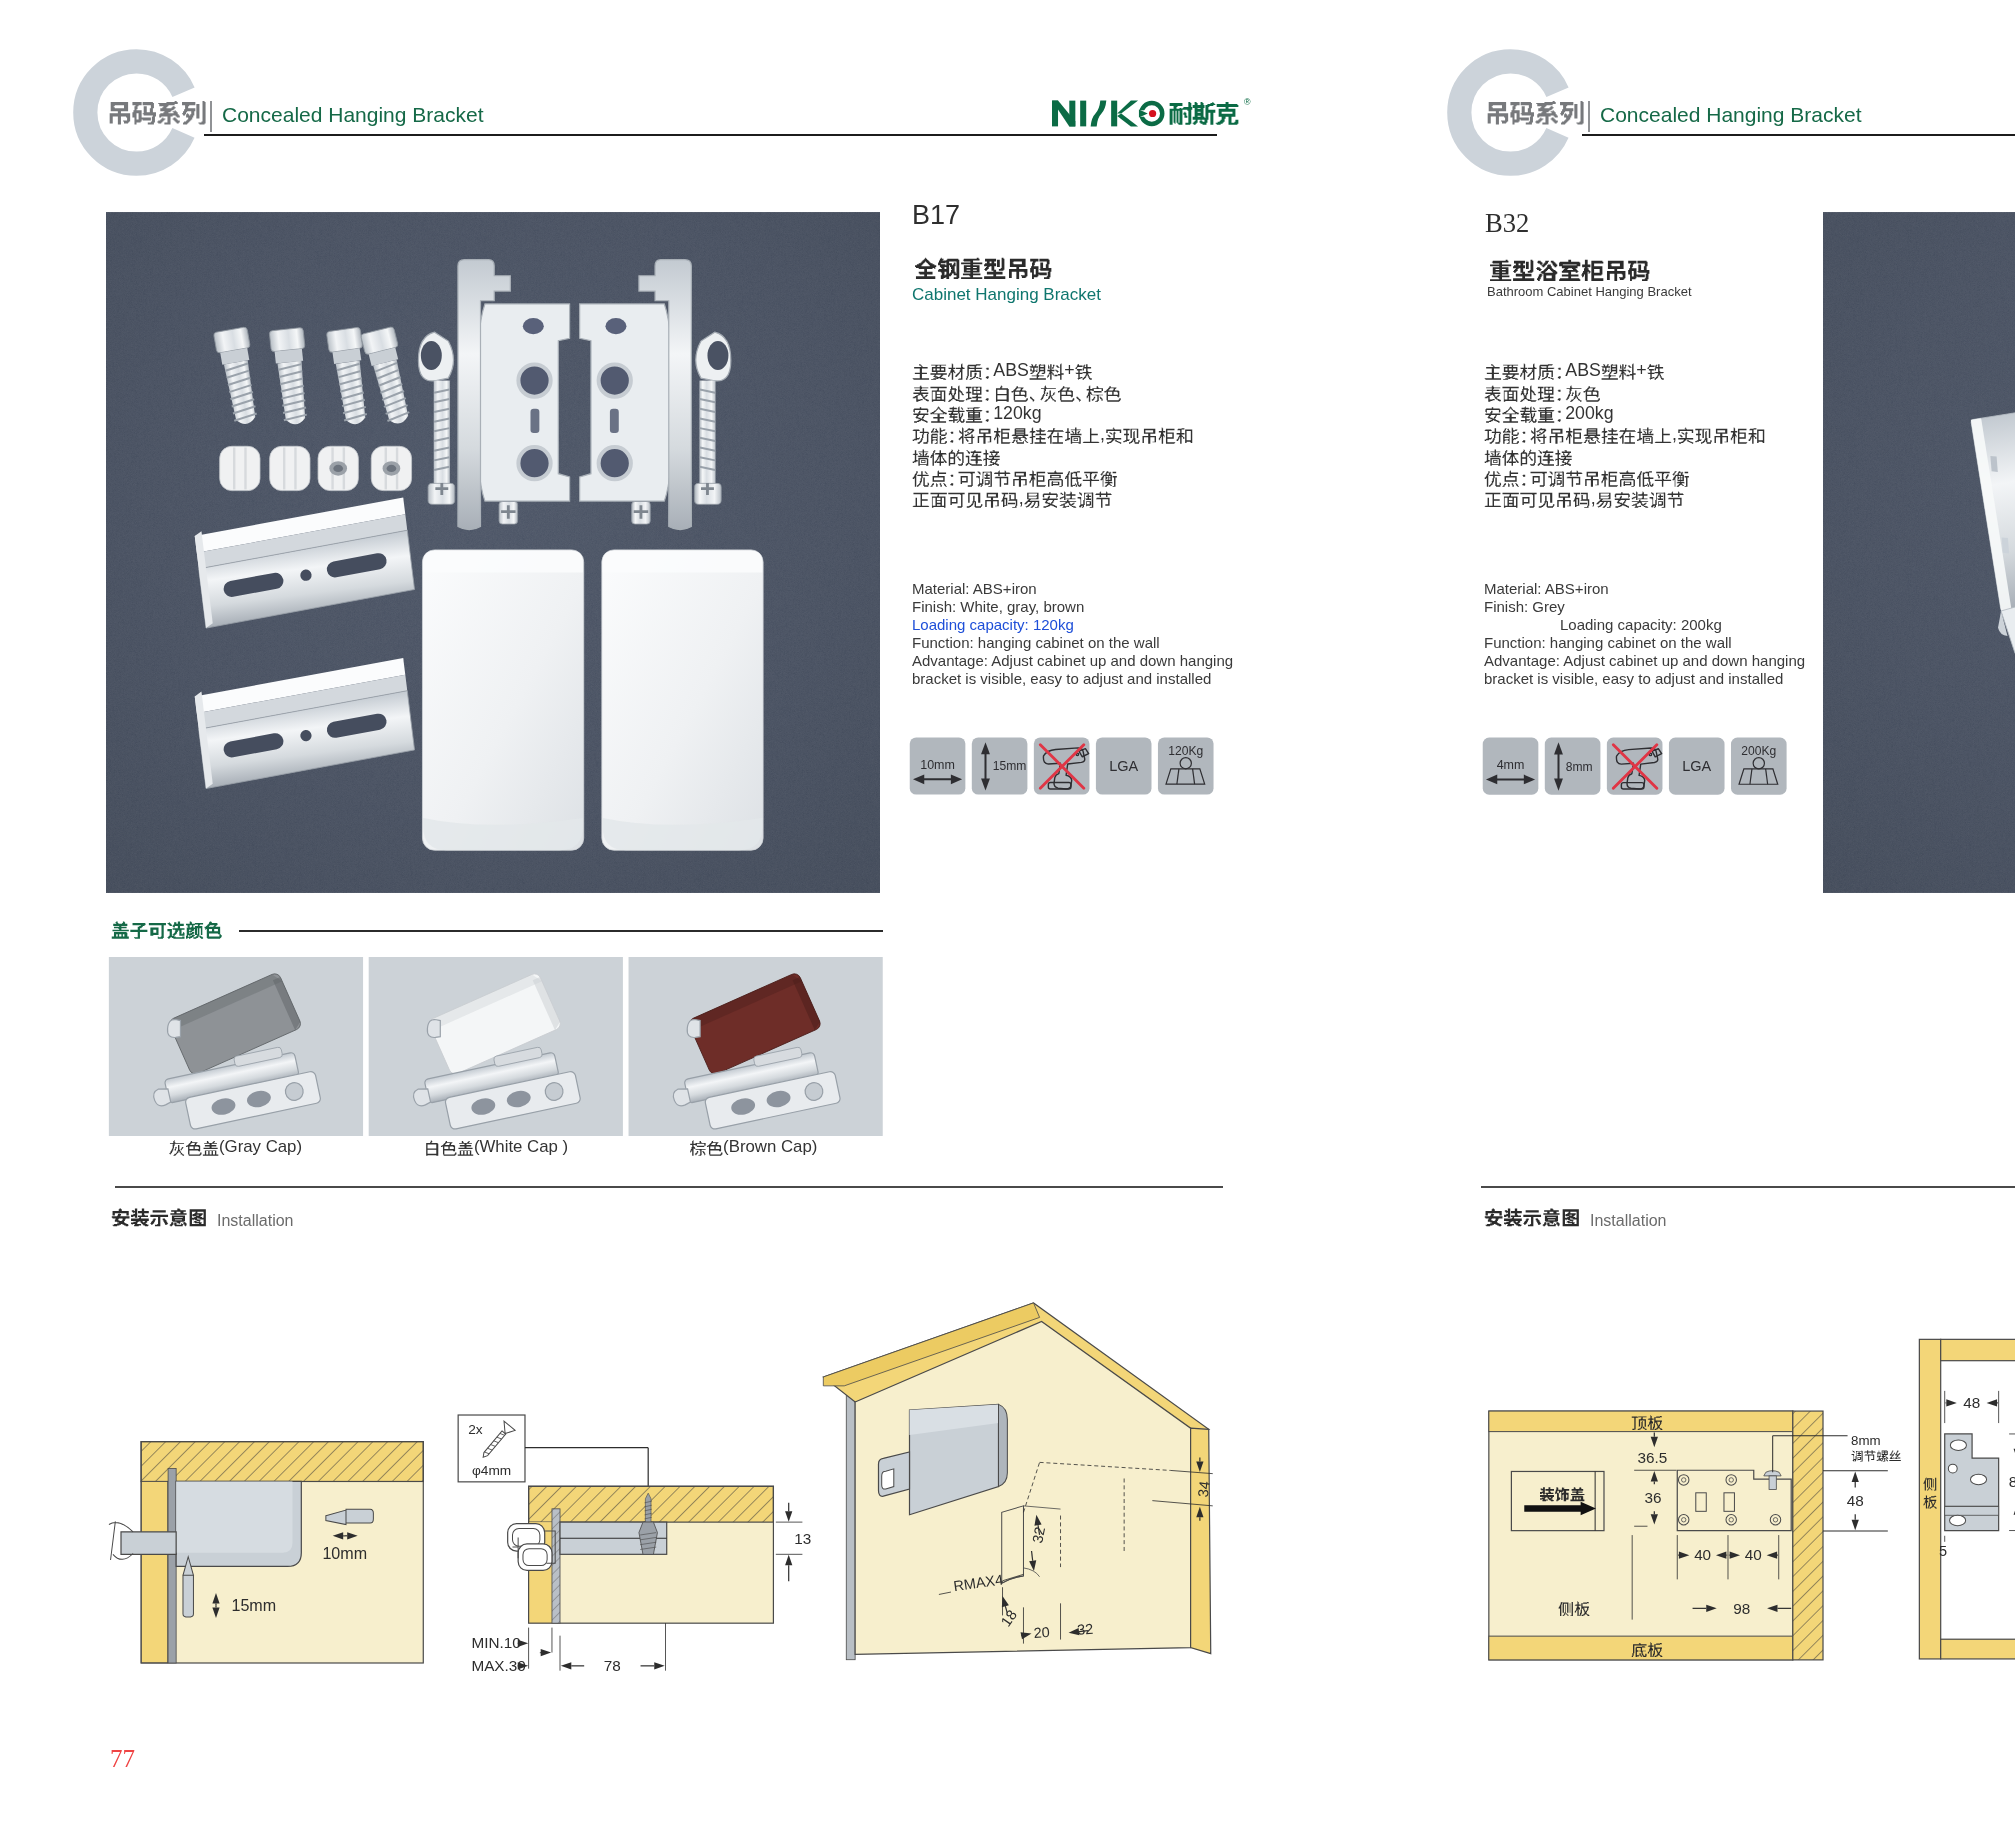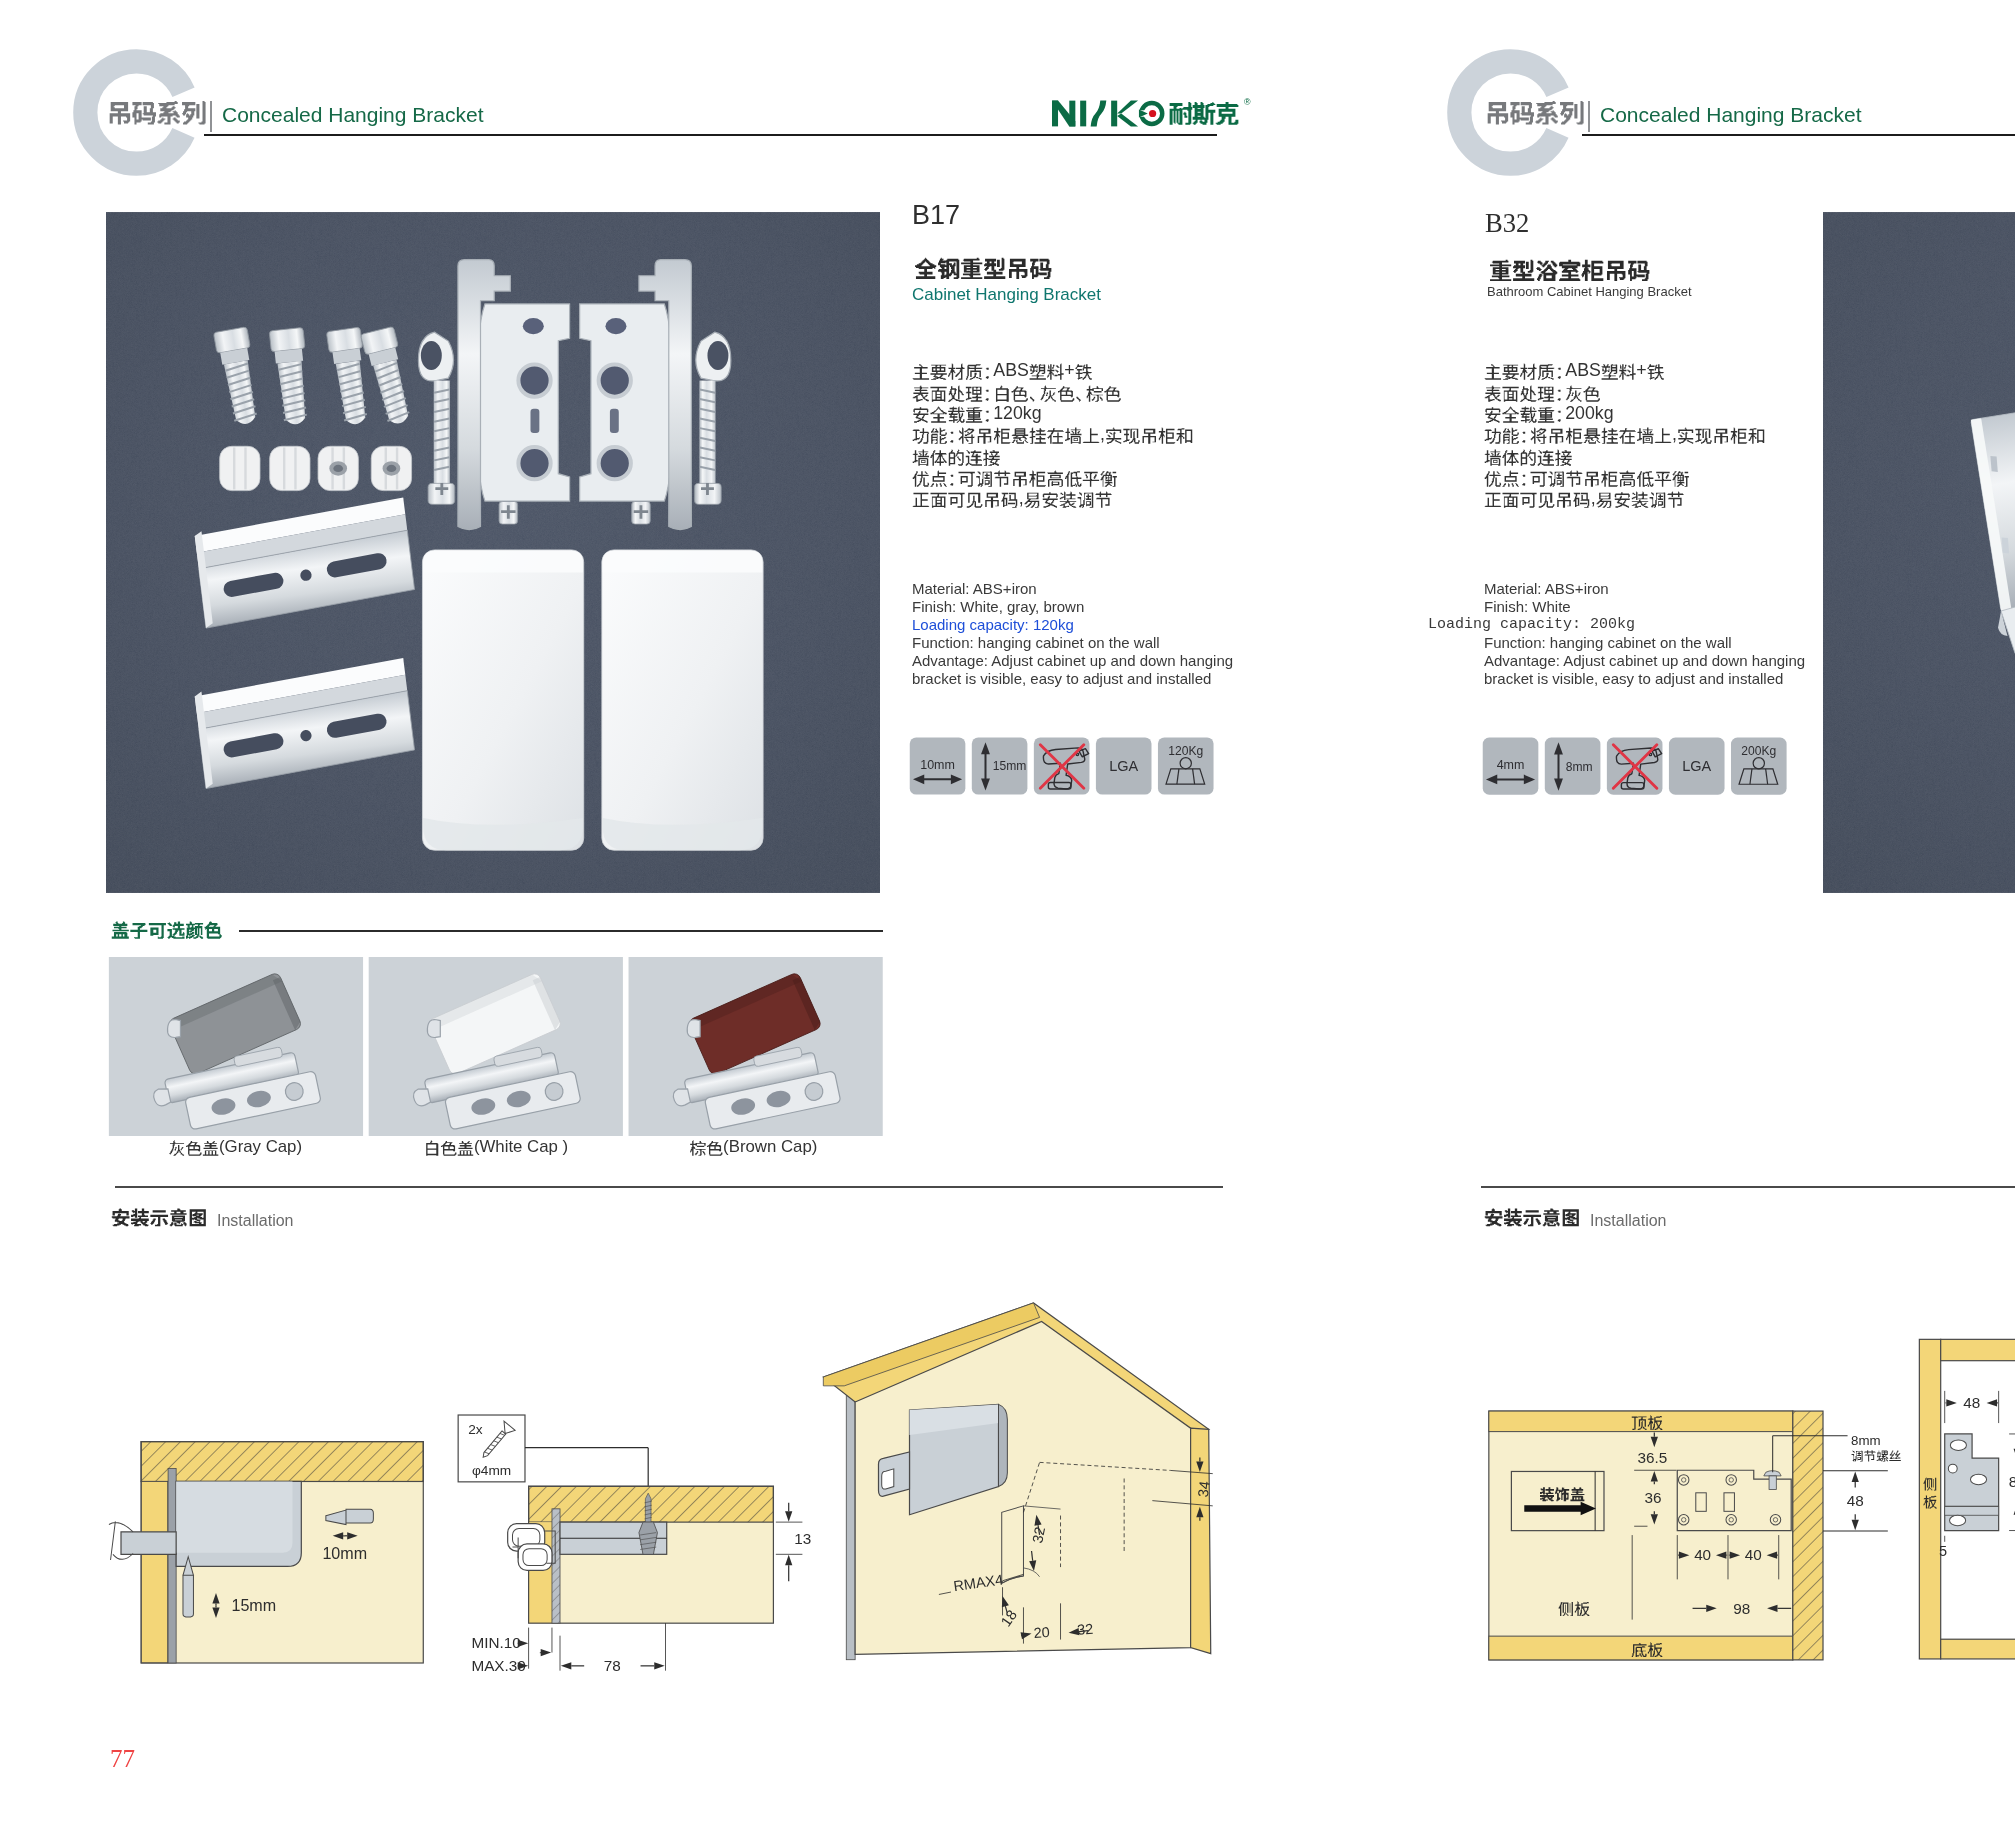--- a/index.html
+++ b/index.html
@@ -279,22 +279,22 @@
       <use href="#g60" transform="translate(220.0 0) scale(0.4400 0.4400)"></use>
       <use href="#g61" transform="translate(276.2 0) scale(0.4400 0.4400)"></use>
       <use href="#g28" transform="translate(320.2 0) scale(0.4400 0.4400)"></use>
       <use href="#g62" transform="translate(364.2 0) scale(0.4400 0.4400)"></use>
       <use href="#g52" transform="translate(408.2 0) scale(0.4400 0.4400)"></use>
       <use href="#g53" transform="translate(452.2 0) scale(0.4400 0.4400)"></use>
     </g>
     <text x="264.0" y="34.8" font-size="44px" font-family="Liberation Sans, sans-serif" fill="#333">,</text>
   </svg>
 <div class="abs" style="left:1484px;top:580px;font-size:15px;color:#3a3a3a;font-family:'Liberation Sans',sans-serif;letter-spacing:0;white-space:nowrap;line-height:1.15">Material: ABS+iron</div>
-<div class="abs" style="left:1484px;top:598px;font-size:15px;color:#3a3a3a;font-family:'Liberation Sans',sans-serif;letter-spacing:0;white-space:nowrap;line-height:1.15">Finish: White</div>
-<div class="abs" style="left:1428px;top:616px;font-size:15px;color:#3a3a3a;font-family:Liberation Mono, monospace;letter-spacing:0;white-space:nowrap;line-height:1.15">Loading capacity: 200kg</div>
+<div class="abs" style="left:1484px;top:598px;font-size:15px;color:#3a3a3a;font-family:'Liberation Sans',sans-serif;letter-spacing:0;white-space:nowrap;line-height:1.15">Finish: Grey</div>
+<div class="abs" style="left:1560px;top:616px;font-size:15px;color:#3a3a3a;font-family:Liberation Sans, sans-serif;letter-spacing:0;white-space:nowrap;line-height:1.15">Loading capacity: 200kg</div>
 <div class="abs" style="left:1484px;top:634px;font-size:15px;color:#3a3a3a;font-family:'Liberation Sans',sans-serif;letter-spacing:0;white-space:nowrap;line-height:1.15">Function: hanging cabinet on the wall</div>
 <div class="abs" style="left:1484px;top:652px;font-size:15px;color:#3a3a3a;font-family:'Liberation Sans',sans-serif;letter-spacing:0;white-space:nowrap;line-height:1.15">Advantage: Adjust cabinet up and down hanging</div>
 <div class="abs" style="left:1484px;top:670px;font-size:15px;color:#3a3a3a;font-family:'Liberation Sans',sans-serif;letter-spacing:0;white-space:nowrap;line-height:1.15">bracket is visible, easy to adjust and installed</div>
 <svg class="abs" style="left:0;top:0;overflow:visible" width="1249" height="806" viewBox="0 0 3100 2000">
     <rect x="2258" y="1830" rx="16" width="138" height="142" fill="#b1b7bd"></rect>
     <rect x="2412" y="1830" rx="16" width="138" height="142" fill="#b1b7bd"></rect>
     <rect x="2566" y="1830" rx="16" width="138" height="142" fill="#b1b7bd"></rect>
     <rect x="2720" y="1830" rx="16" width="138" height="142" fill="#b1b7bd"></rect>
     <rect x="2874" y="1830" rx="16" width="138" height="142" fill="#b1b7bd"></rect>
     <text x="2327.0" y="1908" font-size="31" text-anchor="middle" fill="#2e2e32" font-family="Liberation Sans">10mm</text>

